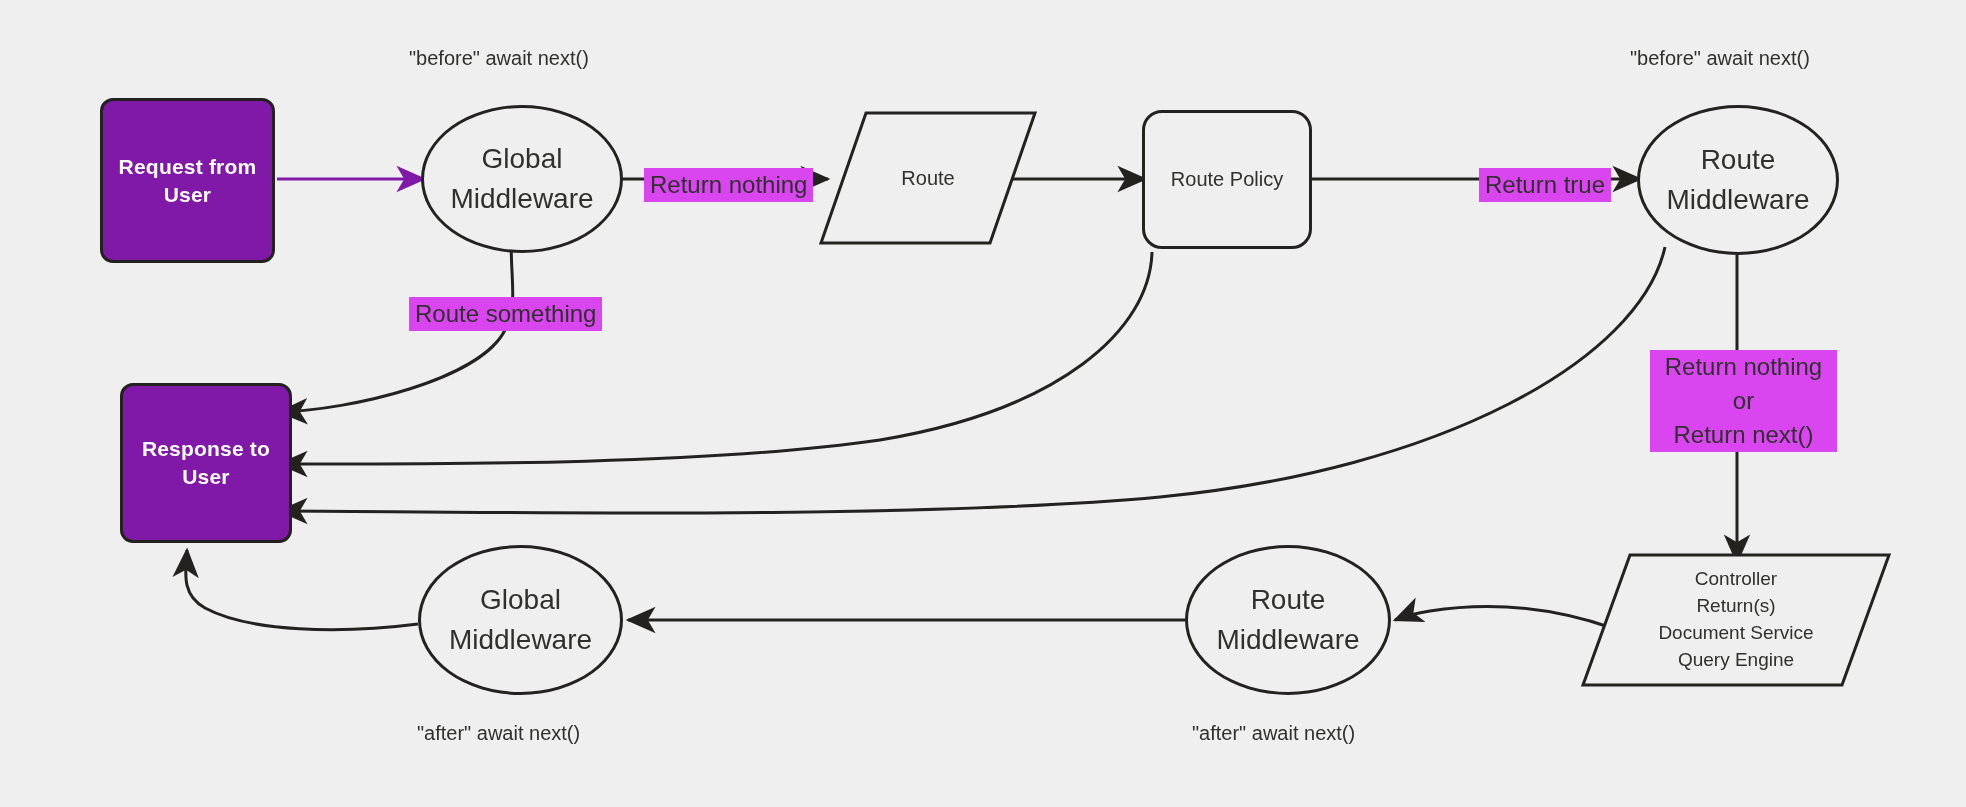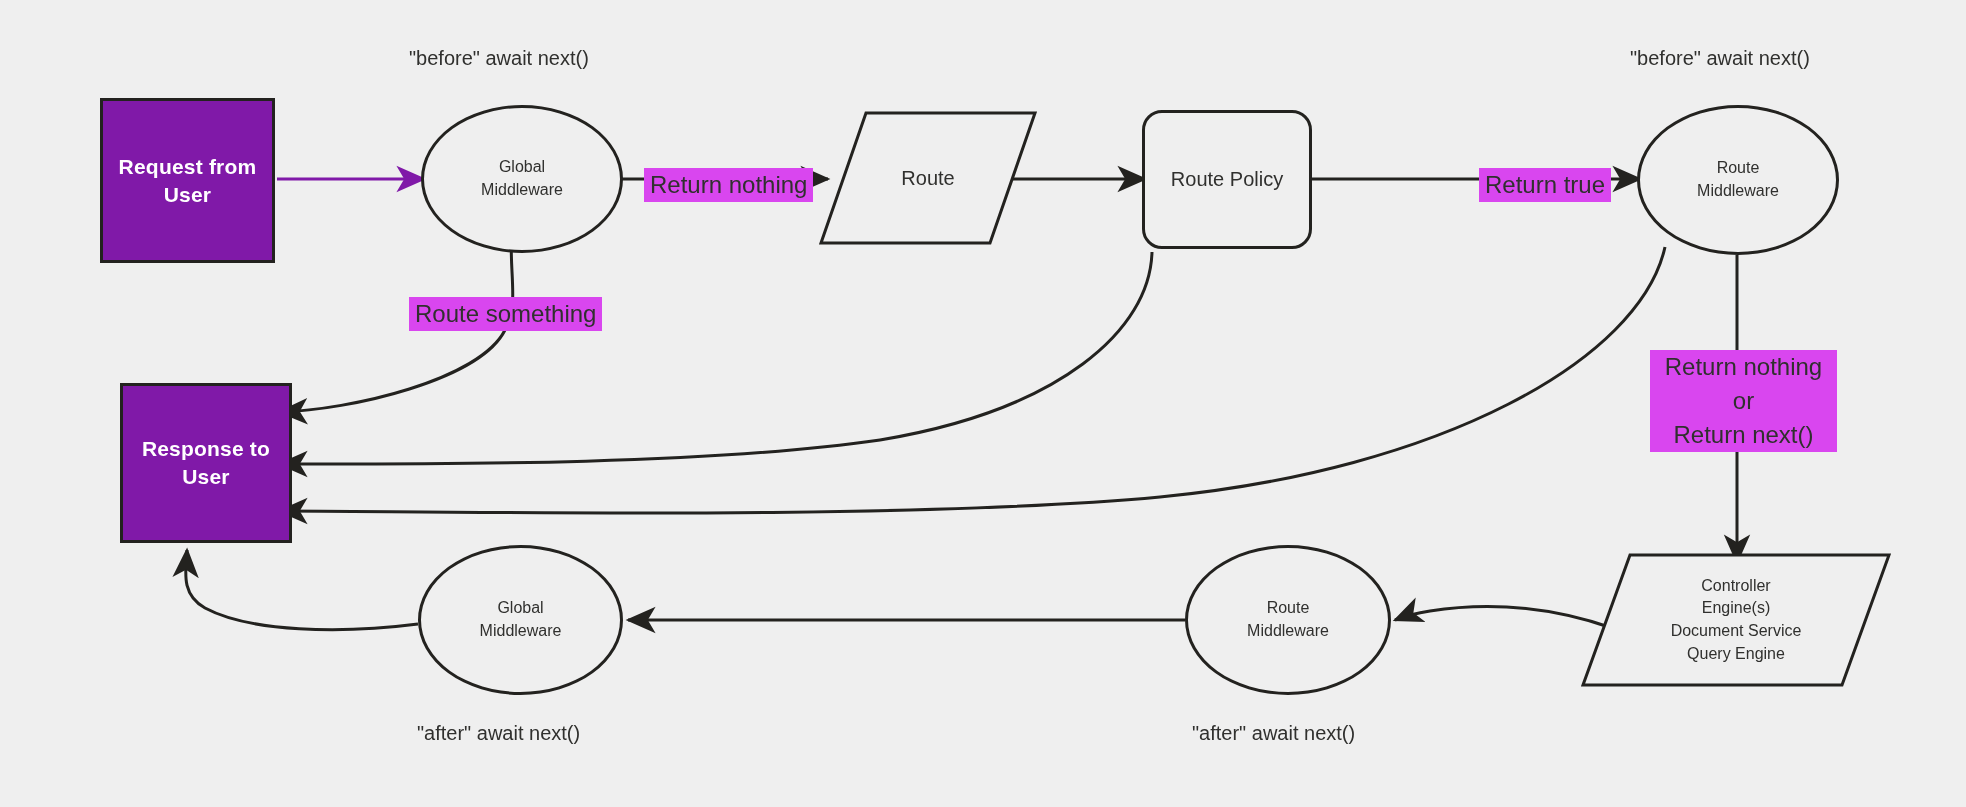--- a/index.html
+++ b/index.html
@@ -26,38 +26,39 @@
   }
 
   
   .node {
     position: absolute;
     display: flex;
     align-items: center;
     justify-content: center;
     text-align: center;
     box-sizing: border-box;
+    border-radius: 13px;
   }
 
   .terminal {
     background: #8019A8;
     border: 3px solid #23221f;
     color: #ffffff;
     font-weight: bold;
     font-size: 21px;
     line-height: 1.32;
     letter-spacing: .2px;
   }
 
   .ellipse {
     border: 3px solid #23221f;
     border-radius: 50%;
     background: #efefef;
     color: #30302e;
-    font-size: 16px;
+    font-size: 28px;
     line-height: 1.42;
   }
 
   .roundrect {
     border: 3px solid #23221f;
     border-radius: 20px;
     background: #efefef;
     color: #30302e;
     font-size: 20px;
   }
@@ -220,24 +221,24 @@
   <div class="edge-label multiline" style="left:1650px; top:350px; width:175px; text-align:center;">
     <div>Return nothing</div>
     <div>or</div>
     <div>Return next()</div>
   </div>
 
   <div class="para-wrap" style="left:1580px; top:552px; width:312px; height:136px;">
     <svg width="312" height="136">
       <polygon points="50,3 309,3 262,133 3,133" fill="#efefef" stroke="#23221f" stroke-width="3"></polygon>
     </svg>
-    <div class="para-label" style="font-size:16px;">
+    <div class="para-label" style="font-size:19px;">
       <div>
         <div>Controller</div>
-        <div>Engine(s)</div>
+        <div>Return(s)</div>
         <div>Document Service</div>
         <div>Query Engine</div>
       </div>
     </div>
   </div>
 
   <div class="node ellipse" style="left:1185px; top:545px; width:206px; height:150px;">
     <span>
       <span>Route</span><br>
       <span>Middleware</span>

